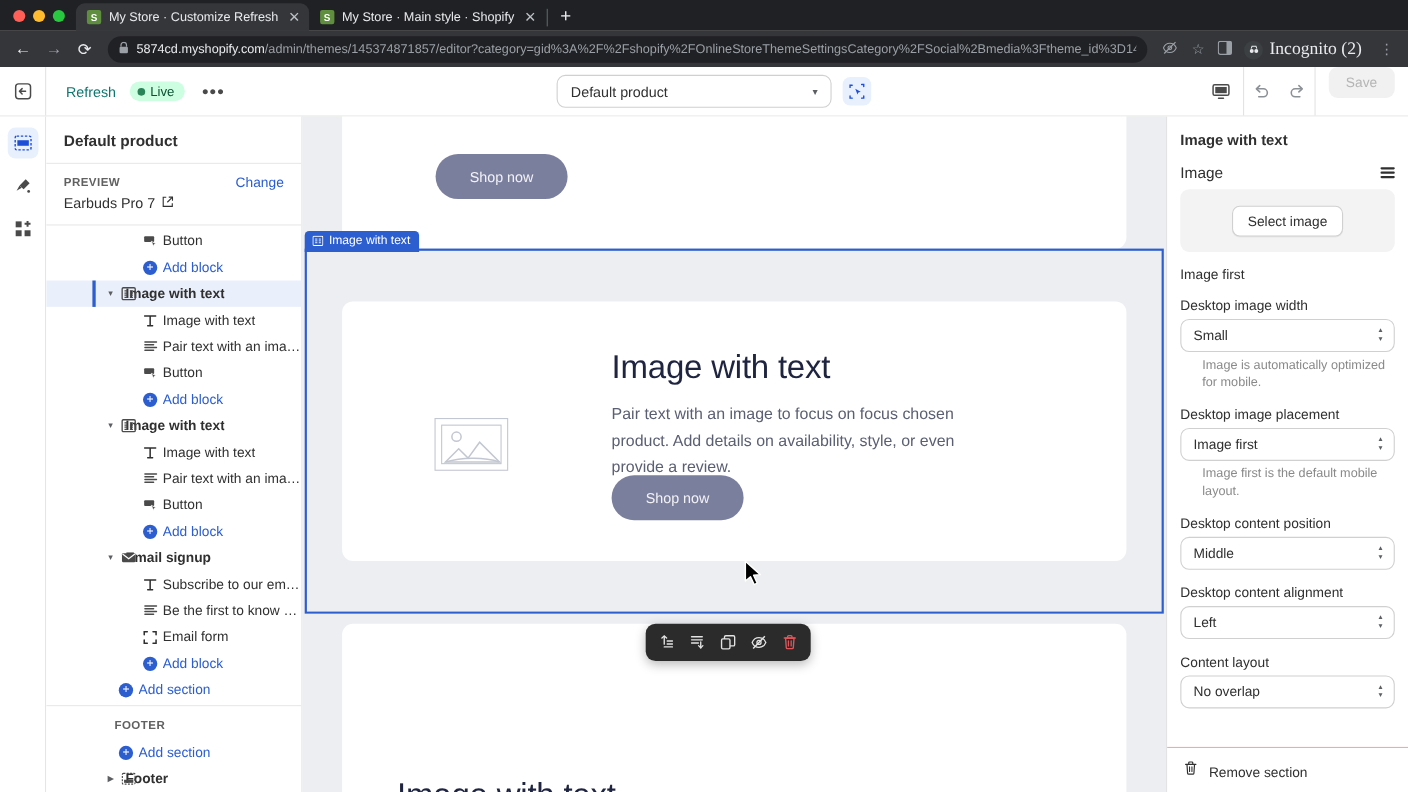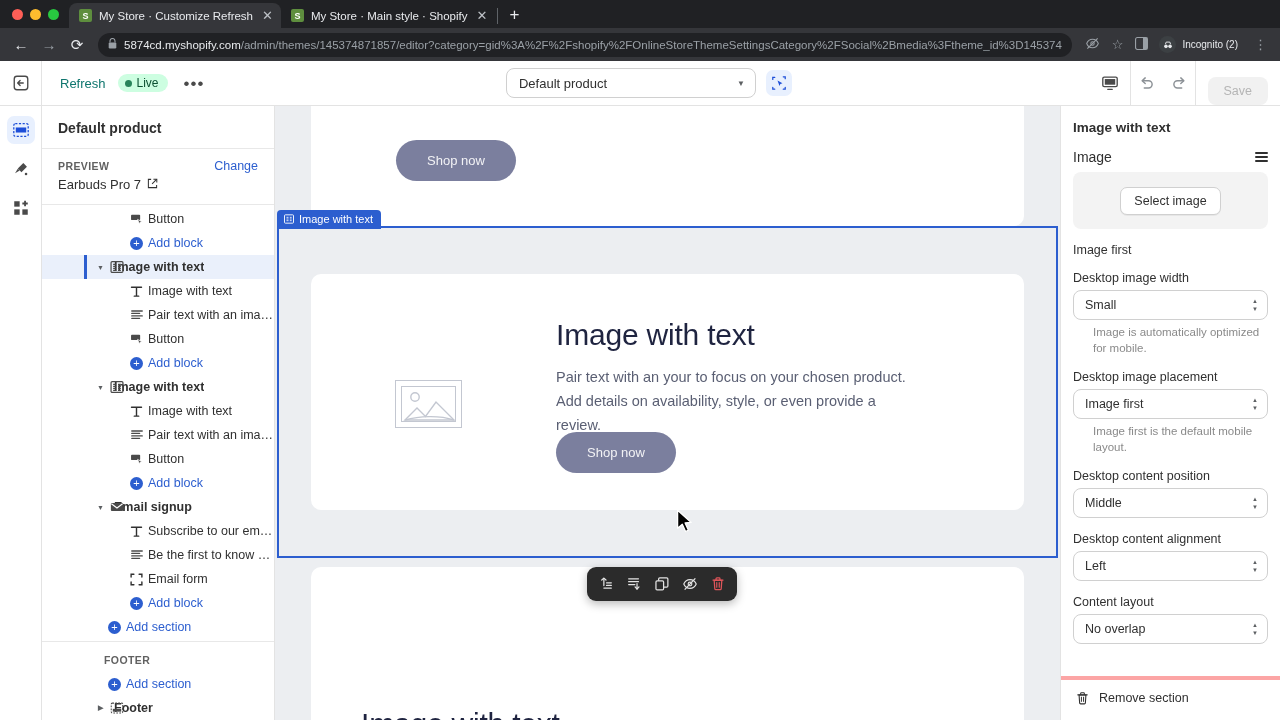--- a/index.html
+++ b/index.html
@@ -48,22 +48,22 @@
     flex: 1; height: 24px; background: #202124; border-radius: 13px;
     display: flex; align-items: center; padding: 0 10px; gap: 7px;
     margin: 0 6px; min-width: 0;
   }
   .lock { font-size: 9px; color: #9aa0a6; flex: none; }
   .url { font-size: 11.5px; white-space: nowrap; overflow: hidden; min-width: 0; }
   .url .host { color: #e8eaed; }
   .url .path { color: #9aa0a6; }
   .omni-icon { color: #9aa0a6; font-size: 13px; padding: 0 5px; flex: none; }
   .incognito-pill {
-    display: flex; align-items: center; gap: 6px; color: #e8eaed; font-size: 10px;
-    padding: 2px 9px 2px 4px; border-radius: 12px; flex: none;
+    display: flex; align-items: flex-end; gap: 6px; color: #e8eaed; font-size: 16px;
+    padding: 2px 9px 2px 4px; border-radius: 12px; flex: none; font-family: Liberation Serif, serif;
   }
   .incog-av {
     width: 17px; height: 17px; border-radius: 50%; background: #3c4043;
     display: flex; align-items: center; justify-content: center; font-size: 10px; color:#e8eaed;
   }
 
   
   .app { flex: 1; display: flex; flex-direction: column; background: #fff; min-height: 0; }
   .topbar {
     height: 45px; background: #fff; border-bottom: 1px solid #e3e3e3;
@@ -86,21 +86,21 @@
   .product-select {
     width: 250px; height: 30px; border: 1px solid #d0d0d0; border-radius: 8px;
     display: flex; align-items: center; justify-content: space-between;
     padding: 0 10px 0 12px; font-size: 13px; color: #303030; background: #fff;
   }
   .caret { font-size: 8px; color: #5c5f62; }
   .inspect-btn {
     width: 26px; height: 26px; border-radius: 7px; background: #e8f0fe;
     display: flex; align-items: center; justify-content: center;
   }
-  .topbar-right { display: flex; align-items: flex-end; padding-right: 12px; }
+  .topbar-right { display: flex; align-items: flex-start; padding-right: 12px; }
   .device-btn { width: 40px; height: 44px; display: flex; align-items: center; justify-content: center; color: #4a4a4a; }
   .undo-group { display: flex; align-items: center; border-left: 1px solid #e3e3e3; border-right: 1px solid #e3e3e3; height: 44px; }
   .undo-btn { width: 32px; height: 44px; display: flex; align-items: center; justify-content: center; color: #8c9196; }
   .save-btn {
     margin-left: 12px; background: #f1f1f1; color: #b5b5b5; font-size: 12.5px; font-weight: 500;
     border-radius: 8px; padding: 7px 16px;
   }
 
   .body-row { flex: 1; display: flex; min-height: 0; }
 
@@ -223,22 +223,22 @@
   }
   .field { margin-top: 14px; }
   .field-label { font-size: 12.5px; color: #303030; margin-bottom: 5px; }
   .select {
     height: 30px; border: 1px solid #d0d0d0; border-radius: 8px; background: #fff;
     display: flex; align-items: center; justify-content: space-between;
     padding: 0 9px 0 11px; font-size: 12.5px; color: #303030;
   }
   .spinner { display: flex; flex-direction: column; gap: 2px; color: #5c5f62; font-size: 6px; line-height: 1; }
   .rp-footer {
-    border-top: 4px solid #fca5a5; padding: 11px 14px; flex: none;
-    display: flex; align-items: flex-start; gap: 9px; font-size: 12.5px; color: #303030;
+    border-top: 1px solid #fca5a5; padding: 11px 14px; flex: none;
+    display: flex; align-items: flex-end; gap: 9px; font-size: 12.5px; color: #303030;
   }
   .stack-icon { display: flex; flex-direction: column; gap: 1.5px; }
   .stack-icon i { display: block; width: 13px; height: 2.5px; border-radius: 1px; background: #303030; }
 </style>
 </head>
 <body>
 
 <div class="browser">
 
   <div class="tabstrip">
@@ -582,21 +582,21 @@
           <div class="pv-section" style="position:absolute;left:0;right:0;top:120px;height:332px;">
             <div class="pv-card" style="position:absolute;left:36px;right:36px;top:48px;height:236px;border-radius:10px;">
               <div class="img-ph" style="position:absolute;left:84px;top:106px;width:67px;height:48px;">
                 <svg width="67" height="48" viewBox="0 0 67 48" style="position:absolute;inset:0;">
                   <circle cx="19" cy="16" r="4.2" fill="none" stroke="#c3c7d1" stroke-width="1.4"></circle>
                   <path d="M9 39l12-12 8.5 8.5L40 21l18 18z" fill="none" stroke="#c3c7d1" stroke-width="1.4"></path>
                   <path d="M9 39c14-4 34-5 49 0" fill="none" stroke="#c3c7d1" stroke-width="1.4"></path>
                 </svg>
               </div>
               <div class="store-h1" style="position:absolute;left:245px;top:44px;">Image with text</div>
-              <div class="store-p" style="position:absolute;left:245px;top:92px;width:360px;">Pair text with an your to focus on your chosen product. Add details on availability, style, or even provide a review.</div>
+              <div class="store-p" style="position:absolute;left:245px;top:92px;width:360px;">Pair text with an image to focus on focus chosen product. Add details on availability, style, or even provide a review.</div>
               <div class="shop-btn" style="position:absolute;left:245px;top:158px;">Shop now</div>
             </div>
             <div class="sel-outline" style="left:2px;right:2px;top:0;bottom:0;"></div>
             <div class="sel-badge" style="left:2px;top:-16px;">
               <svg width="10" height="10" viewBox="0 0 12 12">
                   <rect x="0.6" y="1" width="10.8" height="10" rx="1" fill="none" stroke="#fff" stroke-width="1.1"></rect>
                   <path d="M3 4h2.4M3 6h2.4M3 8h2.4M7 4h2.2M7 6h2.2M7 8h2.2" stroke="#fff" stroke-width="1"></path>
                 </svg>
               <span>Image with text</span>
             </div>

